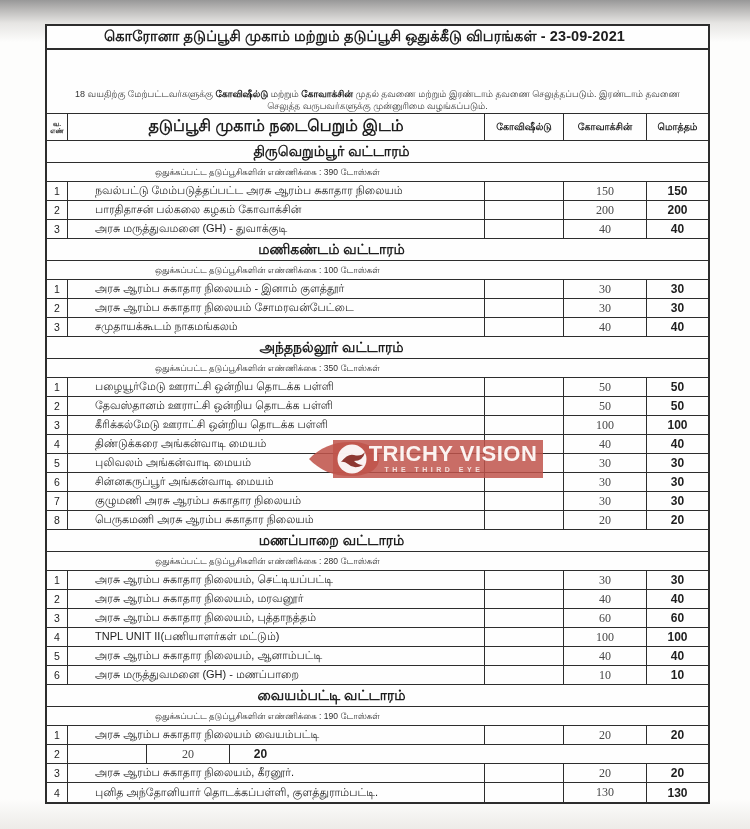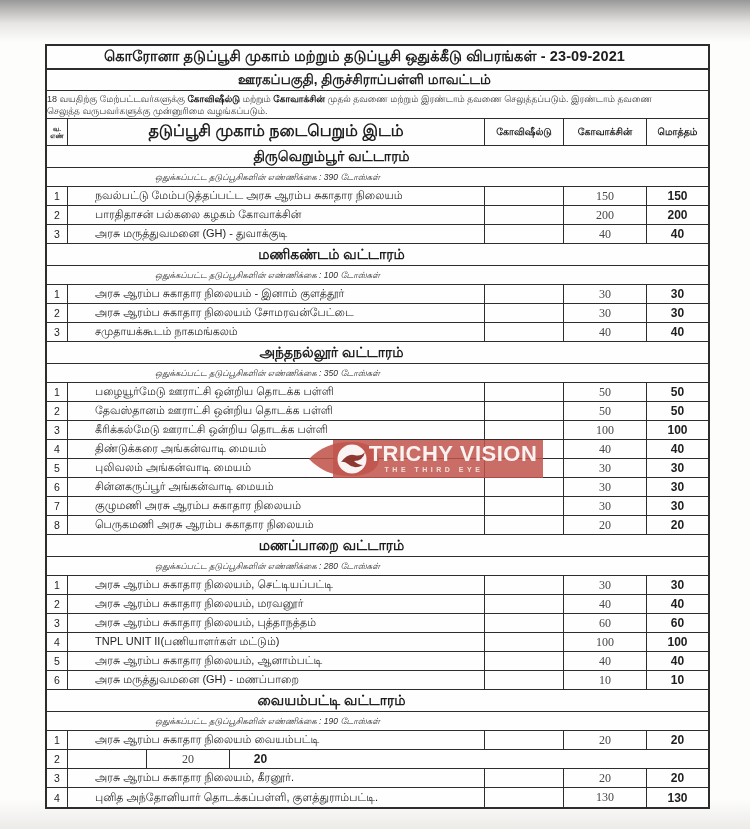--- a/index.html
+++ b/index.html
@@ -14,41 +14,42 @@
     position: absolute; left: 0; top: 0; width: 750px; height: 42px;
     background: linear-gradient(to bottom, #989898 0%, #b9b8b7 22%, #e6e5e3 55%, #fdfdfc 100%);
     z-index: 0;
   }
   .bottom-shade {
     position: absolute; left: 0; bottom: 0; width: 750px; height: 30px;
     background: linear-gradient(to bottom, #fdfdfc 0%, #edebe8 100%);
     z-index: 0;
   }
   .doc {
-    position: absolute; left: 45px; top: 44px; width: 665px;
+    position: absolute; left: 45px; top: 24px; width: 665px;
     background: #fefefe;
     border: 2px solid #2d2d2d;
     z-index: 1;
   }
   .r-title {
     height: 24px; border-bottom: 2px solid #2d2d2d;
     display: flex; align-items: center; justify-content: center;
     font-weight: bold; font-size: 14.5px; letter-spacing: 0.1px;
     padding-right: 26px;
   }
   .r-region {
     height: 21px; border-bottom: 1.5px solid #2d2d2d;
     display: flex; align-items: center; justify-content: center;
     font-weight: bold; font-size: 13.5px;
     padding-right: 26px;
   }
   .r-note {
     height: 28px; border-bottom: 1.5px solid #2d2d2d;
-    font-size: 9px; color: #333; line-height: 12px;
+    font-size: 9px; color: #333; text-align: center; line-height: 12px;
     padding-top: 2px;
+    margin-top: 36px;
   }
   .r-note b { color: #111; }
   .r-cols { height: 27px; display: flex; border-bottom: 1.5px solid #2d2d2d; }
   .hc {
     border-right: 1px solid #2d2d2d;
     display: flex; flex-direction: column; align-items: center; justify-content: center;
     font-weight: bold;
   }
   .hc-sno { width: 21px; font-size: 6.5px; line-height: 7.5px; }
   .hc-place { flex: 1; font-size: 16px; flex-direction: row; }
@@ -59,21 +60,20 @@
     height: 22px; border-bottom: 1px solid #2d2d2d;
     display: flex; align-items: center; justify-content: center;
     font-weight: bold; font-size: 14px;
     padding-right: 92px;
   }
   .alloc {
     height: 19px; border-bottom: 1px solid #2d2d2d;
     display: flex; align-items: center; justify-content: center;
     font-size: 8.5px; color: #2e2e2e;
     padding-right: 220px;
-    font-style: italic;
   }
   .row { height: 19px; display: flex; border-bottom: 1px solid #2d2d2d; }
   .section:last-child .row:last-child { border-bottom: none; }
   .cell {
     border-right: 1px solid #2d2d2d;
     display: flex; align-items: center;
     overflow: hidden; white-space: nowrap;
   }
   .cell-sno { width: 21px; justify-content: center; font-size: 10.5px; }
   .cell-place { flex: 1; padding-left: 4px; font-size: 11px; margin-left: 23px; }
@@ -103,23 +103,20 @@
 </style>
 </head>
 <body>
 
 <div class="top-shade"></div>
 <div class="bottom-shade"></div>
 
 <div class="doc">
   <div class="r-title">
     <span>கொரோனா தடுப்பூசி முகாம் மற்றும் தடுப்பூசி ஒதுக்கீடு விபரங்கள் - 23-09-2021</span>
-  </div>
-  <div class="r-region">
-    <span>ஊரகப்பகுதி, திருச்சிராப்பள்ளி மாவட்டம்</span>
   </div>
   <div class="r-note">
     <div><span>18 வயதிற்கு மேற்பட்டவர்களுக்கு </span><b>கோவிஷீல்டு</b><span> மற்றும் </span><b>கோவாக்சின்</b><span> முதல் தவணை மற்றும் இரண்டாம் தவணை செலுத்தப்படும். இரண்டாம் தவணை</span></div>
     <div>செலுத்த வருபவர்களுக்கு முன்னுரிமை வழங்கப்படும்.</div>
   </div>
   <div class="r-cols">
     <div class="hc hc-sno">
       <span>வ.</span>
       <span>எண்</span>
     </div>

